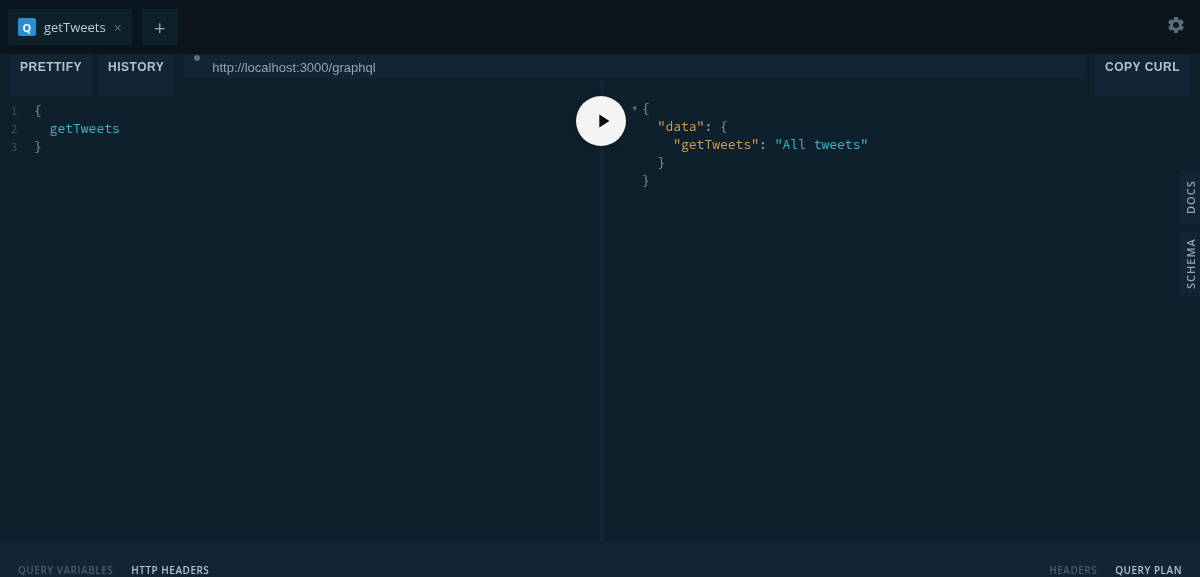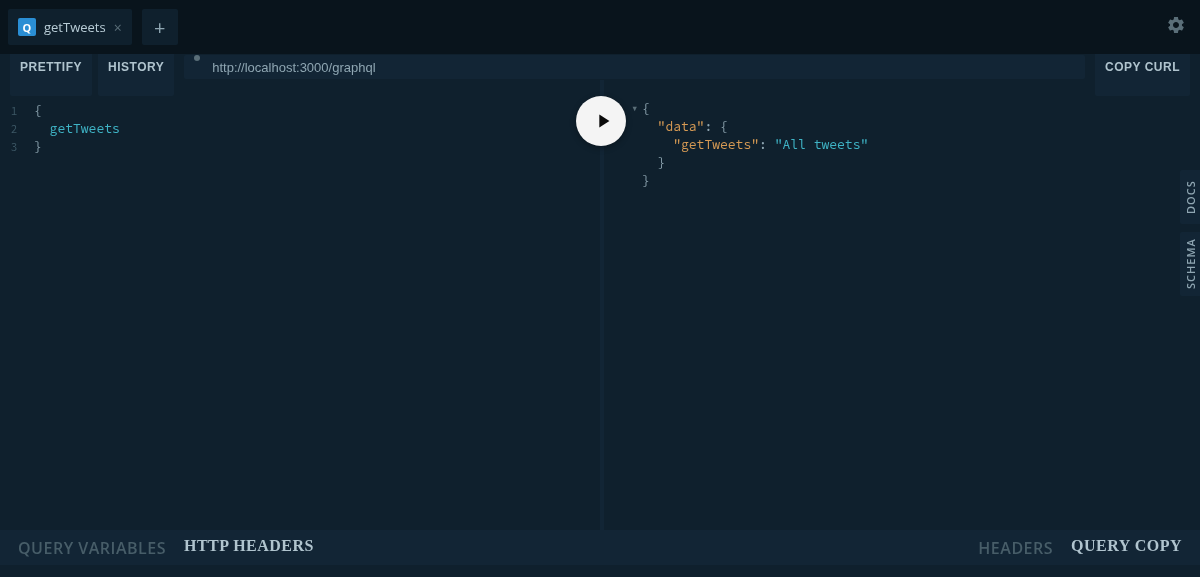--- a/index.html
+++ b/index.html
@@ -207,35 +207,35 @@
   justify-content: center;
   border-radius: 0 2px 2px 0;
   cursor: pointer;
 }
 .side-tab.docs { top: 170px; height: 54px; }
 .side-tab.schema { top: 232px; height: 64px; }
 
 
 .bottom-bar {
   position: absolute;
-  bottom: 12px;
+  bottom: 0;
   left: 0;
   right: 0;
   height: 35px;
   background: #122535;
   display: flex;
-  align-items: center;
+  align-items: flex-end;
   padding: 0 18px;
-  font-size: 16px;
+  font-size: 10px;
   font-weight: 600;
   letter-spacing: 0.5px;
 }
 .bottom-left { display: flex; gap: 18px; }
 .bottom-item.dim { color: #475d68; }
-.bottom-item.bright { color: #b0c4ce; font-family: Liberation Serif, serif; }
+.bottom-item.bright { color: #b0c4ce; }
 .bottom-right { margin-left: auto; display: flex; gap: 18px; }
 </style>
 </head>
 <body>
 
 <div class="tab-bar">
   <div class="tab">
     <span class="tab-icon">Q</span>
     <span class="tab-title">getTweets</span>
     <span class="tab-close">×</span>
@@ -295,15 +295,15 @@
 <div class="side-tab docs">DOCS</div>
 <div class="side-tab schema">SCHEMA</div>
 
 <div class="bottom-bar">
   <div class="bottom-left">
     <span class="bottom-item dim">QUERY VARIABLES</span>
     <span class="bottom-item bright">HTTP HEADERS</span>
   </div>
   <div class="bottom-right">
     <span class="bottom-item dim">HEADERS</span>
-    <span class="bottom-item bright">QUERY COPY</span>
+    <span class="bottom-item bright">QUERY PLAN</span>
   </div>
 </div>
 
 </body></html>

